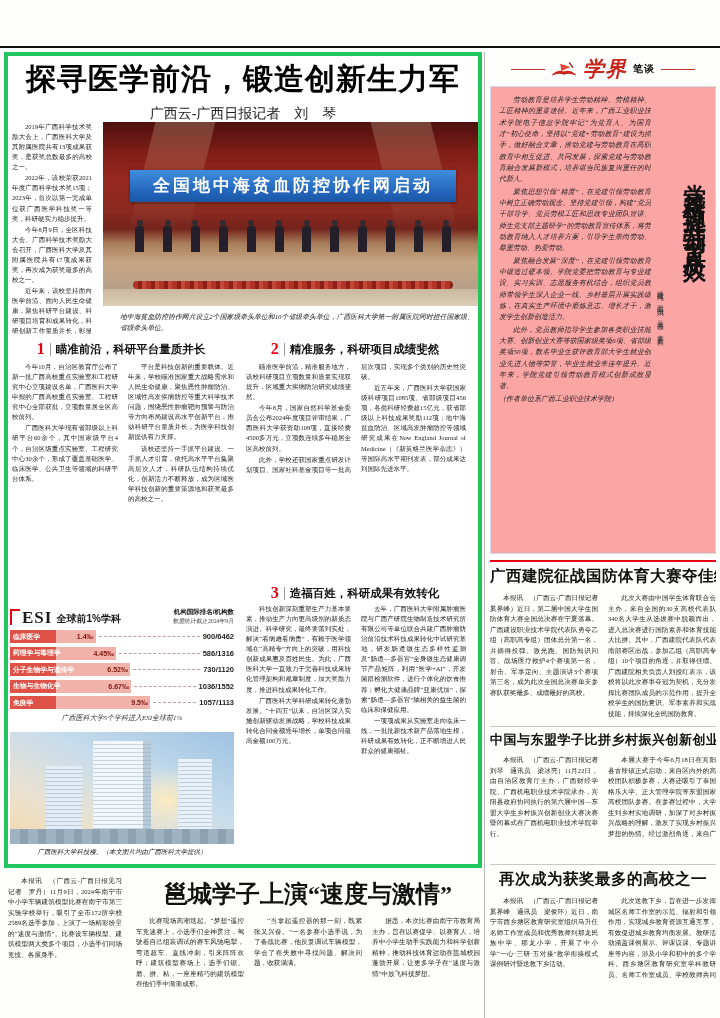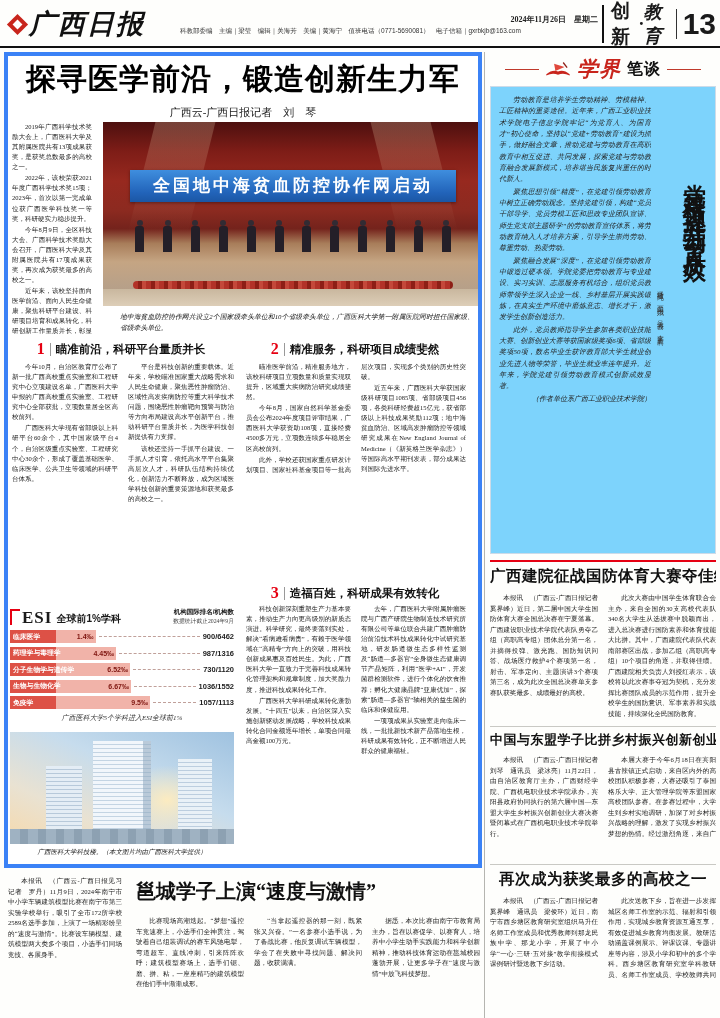--- a/index.html
+++ b/index.html
@@ -21,25 +21,25 @@
   .date-line { position:absolute; left:420px; top:14px; width:178px; text-align:right; font-size:8px; font-weight:bold; color:#222; }
   .edition-box { position:absolute; left:602px; top:5px; width:114px; height:38px; border-left:2px solid #111; display:flex; align-items:center; padding-left:7px; }
   .edition-name { font-family:"Liberation Sans",sans-serif; font-weight:900; font-size:19px; letter-spacing:0; }
   .edition-name2 { font-style:italic; font-size:18px; font-weight:bold; }
   .edition-sep { width:1px; height:30px; background:#333; margin:0 6px; }
   .page-number { font-family:"Liberation Sans",sans-serif; font-weight:900; font-size:30px; }
   .masthead-rule { position:absolute; left:0; top:46px; width:720px; height:2px; background:#111; }
 
   
   .main-box { position:absolute; left:4px; top:52px; width:478px; height:816px;
-    border:4px solid #3b82f6; background:#fff; }
+    border:4px solid #22c55e; background:#fff; }
   .mb-in { position:relative; width:100%; height:100%; overflow:hidden; }
   .main-headline { position:absolute; left:0; top:3px; width:100%; text-align:center;
     font-family:"Liberation Sans",sans-serif; font-weight:900; font-size:30px; letter-spacing:1px; color:#000; }
-  .main-byline { position:absolute; left:0; top:49px; width:100%; text-align:center; font-size:11px; color:#222; }
+  .main-byline { position:absolute; left:0; top:49px; width:100%; text-align:center; font-size:14px; color:#222; }
   .smalltext { font-size:6.5px; line-height:1.55; color:#222; }
   .intro-col { position:absolute; left:4px; top:66px; width:80px; height:212px; overflow:hidden; }
 
   
   .event-photo { position:absolute; left:95px; top:66px; width:380px; height:184px; overflow:hidden;
     background:linear-gradient(180deg,#4d100f 0%,#7e1d17 16%,#97291f 32%,#8c2a20 48%,#74231c 58%,#a87d5a 66%,#c5a583 76%,#b7a089 90%,#a8927b 100%); }
   .beam { position:absolute; top:-10px; width:60px; height:120px; background:linear-gradient(180deg,rgba(255,230,190,.25),rgba(255,230,190,0)); }
   .beam.b1 { left:40px; transform:skewX(-14deg); }
   .beam.b2 { right:40px; transform:skewX(14deg); }
   .photo-banner { position:absolute; left:7%; right:7%; top:26%; height:32px;
@@ -99,65 +99,50 @@
   .lowrise { position:absolute; left:0; right:0; bottom:0; height:13%;
     background:repeating-linear-gradient(90deg,#9fb2c2 0 10px,#8da1b2 10px 18px); }
   .building-caption { position:absolute; left:0; top:792px; width:228px; text-align:center; font-size:6.5px; font-style:italic; color:#222; }
 
   
   .v-divider { position:absolute; left:484px; top:52px; width:1px; height:966px; background:#b5b5b0; }
   .sidebar { position:absolute; left:490px; top:52px; width:226px; height:966px; overflow:hidden; }
   .scholar-head { display:flex; align-items:center; justify-content:center; gap:6px; height:34px; }
   .scholar-line { width:34px; height:1px; background:#c0392b; }
   .scholar-label-1 { color:#c8251c; font-style:italic; font-weight:bold; font-size:21px; letter-spacing:1px; }
-  .scholar-label-2 { color:#111; font-weight:900; font-family:"Liberation Sans",sans-serif; font-size:16px; letter-spacing:1px; }
-  .sb1 { position:relative; height:468px; border:1px solid #cddbe8; padding:8px 6px 16px 8px; background:#7dd3fc; }
+  .scholar-label-2 { color:#111; font-weight:900; font-family:"Liberation Sans",sans-serif; font-size:10px; letter-spacing:1px; }
+  .sb1 { position:relative; height:468px; border:1px solid #cddbe8; padding:8px 6px 16px 8px; background:#fca5a5; }
   .sb1-body { margin-right:58px; height:100%; overflow:hidden; font-style:italic; font-size:7px; line-height:1.62; color:#222; }
-  .sb1-footer { text-align:right; text-indent:0; }
+  .sb1-footer { text-indent:0; }
   .sb1-authors { position:absolute; right:50px; top:198px; writing-mode:vertical-rl; font-size:6.8px; letter-spacing:2px; color:#333; }
   .sb1-headline { position:absolute; right:4px; top:78px; height:380px; writing-mode:vertical-rl;
     font-family:"Liberation Sans",sans-serif; font-weight:900; font-size:23px; letter-spacing:7px; color:#111; }
   .sb-rule-red { height:2px; background:#e60012; margin:6px 0 4px 0; }
   .sb-rule { height:1px; background:#c9c9c4; margin:5px 0 4px 0; }
   .sb-headline { text-align:center; font-weight:900; font-size:15.5px; letter-spacing:.5px; color:#111;
     font-family:"Liberation Serif",serif; margin:4px 0 6px 0; white-space:nowrap; }
   .sb-headline.long { font-size:13px; }
   .sb-cols { column-count:2; column-gap:10px; overflow:hidden; font-size:6.6px; line-height:1.6; color:#222; }
   .sb2-cols { height:128px; }
   .sb3-cols { height:104px; }
   .sb4-cols { height:92px; }
 
   
   .bottom-zone { position:absolute; left:8px; top:874px; width:472px; height:144px; overflow:hidden; }
   .bz-intro { position:absolute; left:0; top:2px; width:114px; height:142px; overflow:hidden; font-size:6.6px; line-height:1.6; }
-  .bz-headline { position:absolute; left:128px; top:4px; width:344px; 
-    font-weight:900; font-size:20px; font-family:"Liberation Serif",serif; color:#111; }
+  .bz-headline { position:absolute; left:128px; top:4px; width:344px; text-align:center;
+    font-weight:900; font-size:24px; font-family:"Liberation Serif",serif; color:#111; }
   .bz-cols { position:absolute; left:128px; top:42px; width:344px; height:102px; overflow:hidden;
     column-count:3; column-gap:10px; font-size:6.6px; line-height:1.6; }
 </style>
 </head>
 <body>
 
 <div class="page">
 
-  <div class="masthead">
-    <div class="logo">
-      <span class="logo-mark"></span>
-      <span class="paper-name">广西日报</span>
-    </div>
-    <div class="staff-line">科教部委编　主编｜梁莹　编辑｜关海芳　美编｜黄海宁　值班电话（0771-5690081）　电子信箱｜gxrbkjb@163.com</div>
-    <div class="date-line">2024年11月26日　星期二</div>
-    <div class="edition-box">
-      <span class="edition-name">创新</span>
-      <span class="edition-name2">·</span>
-      <span class="edition-name2">教育</span>
-      <span class="edition-sep"></span>
-      <span class="page-number">13</span>
-    </div>
-  </div>
   <div class="masthead-rule"></div>
 
   <div class="main-box">
     <div class="mb-in">
       <div class="main-headline">探寻医学前沿，锻造创新生力军</div>
       <div class="main-byline">广西云-广西日报记者　刘　琴</div>
 
       <div class="intro-col smalltext">
           <p>2019年广西科学技术奖励大会上，广西医科大学及其附属医院共有13项成果获奖，是获奖总数最多的高校之一。</p>
           <p>2022年，该校荣获2021年度广西科学技术奖15项；2023年，首次以第一完成单位获广西医学科技奖一等奖，科研硬实力稳步提升。</p>
@@ -242,21 +227,21 @@
             </span>
           <span class="esi-dash"></span>
           <span class="esi-rank">900/6462</span>
         </div>
         <div class="esi-row">
           <span class="esi-bar" style="width: 47.35%;">
               <span class="esi-label">药理学与毒理学</span>
               <span class="esi-pct">4.45‰</span>
             </span>
           <span class="esi-dash"></span>
-          <span class="esi-rank">987/1316</span>
+          <span class="esi-rank">586/1316</span>
         </div>
         <div class="esi-row">
           <span class="esi-bar" style="width: 53.56%;">
               <span class="esi-label">分子生物学与遗传学</span>
               <span class="esi-pct">6.52‰</span>
             </span>
           <span class="esi-dash"></span>
           <span class="esi-rank">730/1120</span>
         </div>
         <div class="esi-row">

